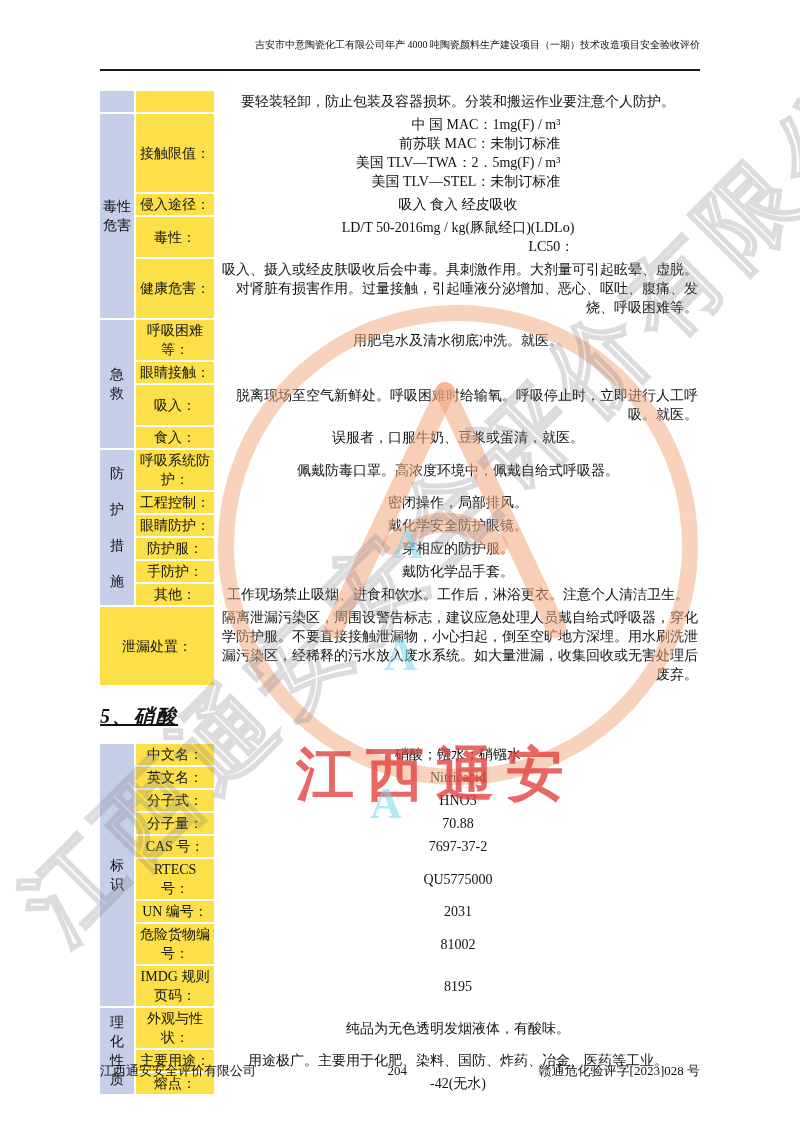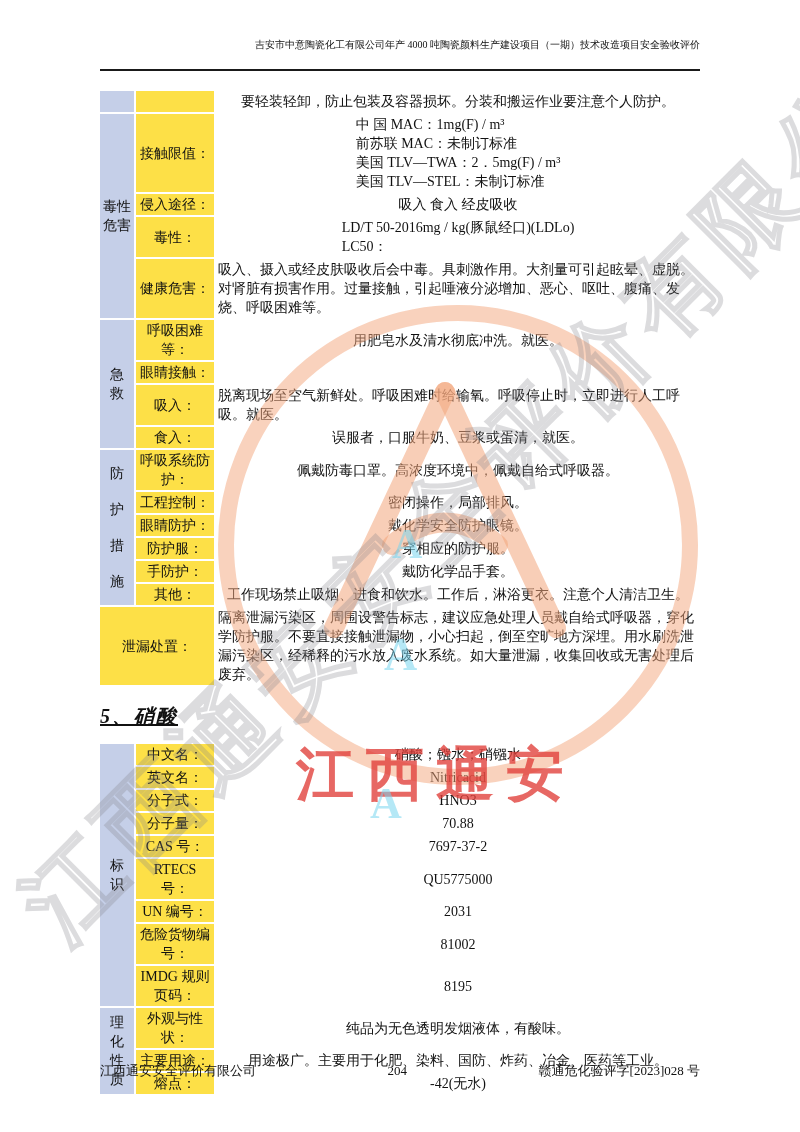--- a/index.html
+++ b/index.html
@@ -22,21 +22,21 @@
     justify-content:center;word-break:break-all;line-height:19px;padding:0 2px;box-sizing:border-box;}
   .g-cell.vertical-spread{justify-content:space-between;padding:14px 0;box-sizing:border-box;}
   .t-rows{flex:1;display:flex;flex-direction:column;gap:2px;min-width:0;}
   .t-row{display:flex;gap:2px;min-height:20px;}
   .t-label{
     width:78px;flex:0 0 78px;background:#fde047;display:flex;align-items:center;
     justify-content:center;text-align:center;line-height:19px;padding:1px 2px;box-sizing:border-box;
   }
   .t-label.merged{width:114px;flex:0 0 114px;}
   .t-value{
-    flex:1;display:flex;align-items:center;justify-content:center;text-align:left;
+    flex:1;display:flex;align-items:center;justify-content:center;text-align:right;
     white-space:pre-line;line-height:19px;padding:1px 2px;min-width:0;background:#fff;
   }
   .section-title{margin-top:18px;font-size:20px;font-weight:bold;font-style:italic;letter-spacing:2px;text-decoration:underline;}
   .footer{
     position:absolute;left:100px;top:1062px;width:600px;display:flex;
     justify-content:space-between;align-items:baseline;font-size:13px;z-index:1;
   }
   
   .wm{position:absolute;inset:0;z-index:3;pointer-events:none;}
   .wm-diagonal{

